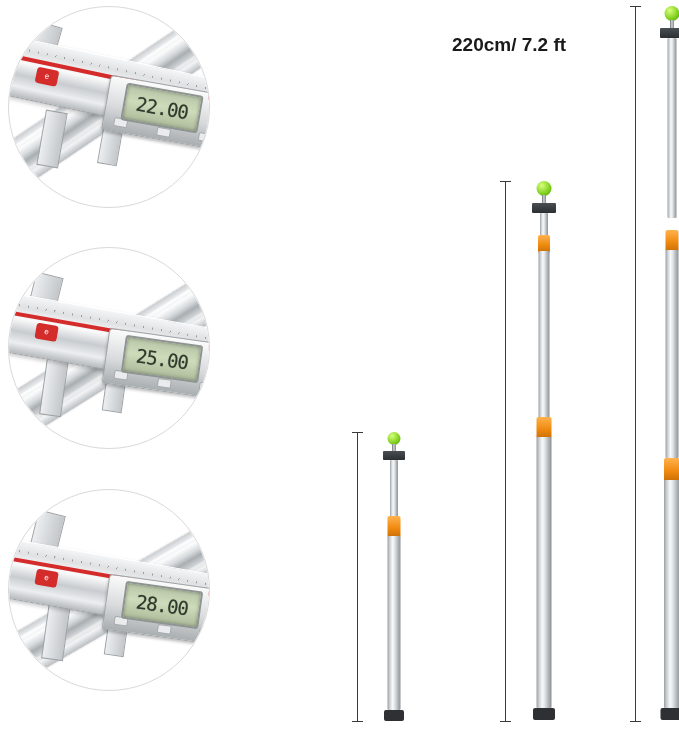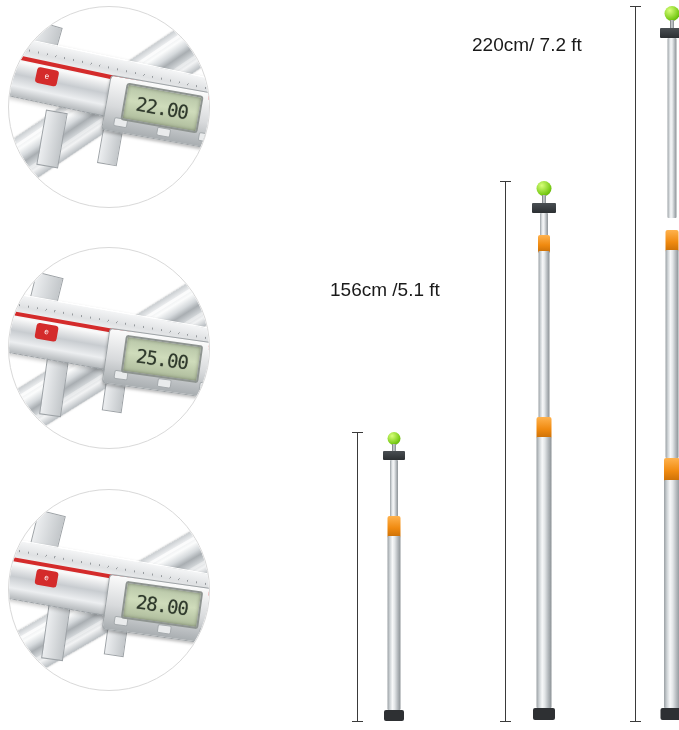--- a/index.html
+++ b/index.html
@@ -289,22 +289,21 @@
         <div class="btn-dot" style="left:10px; top:40px;"></div>
         <div class="btn-dot" style="left:54px; top:42px;"></div>
         <div class="btn-dot" style="left:96px; top:40px;"></div>
       </div>
       <div class="lcd" style="left:114px; top:96px; transform:rotate(8deg);">
         <span class="lcd-text">28.00</span>
       </div>
     </div>
   </div>
 
-  <div class="dim-label" style="left:472px; top:34px;">220cm/ 7.2 ft</div>
-  <div class="dim-label" style="left:330px; top:279px;">156cm /5.1 ft</div>
+  <div class="dim-label" style="left:452px; top:34px;font-weight:bold;">220cm/ 7.2 ft</div>
 
   <div class="bracket" style="left:635px; top:6px; height:716px;"></div>
   <div class="bracket" style="left:505px; top:181px; height:541px;"></div>
   <div class="bracket" style="left:357px; top:432px; height:290px;"></div>
 
   <div class="pole" style="left:376px; top:432px; width:36px; height:292px;">
     <div class="pole-tip-ball" style="top:0px; width:13px; height:13px;"></div>
     <div class="pole-tip-neck" style="top:12px; width:4px; height:8px;"></div>
     <div class="pole-tip-cap" style="top:19px; width:22px; height:9px;"></div>
     <div class="pole-seg" style="top:28px; width:8px; height:62px;"></div>

